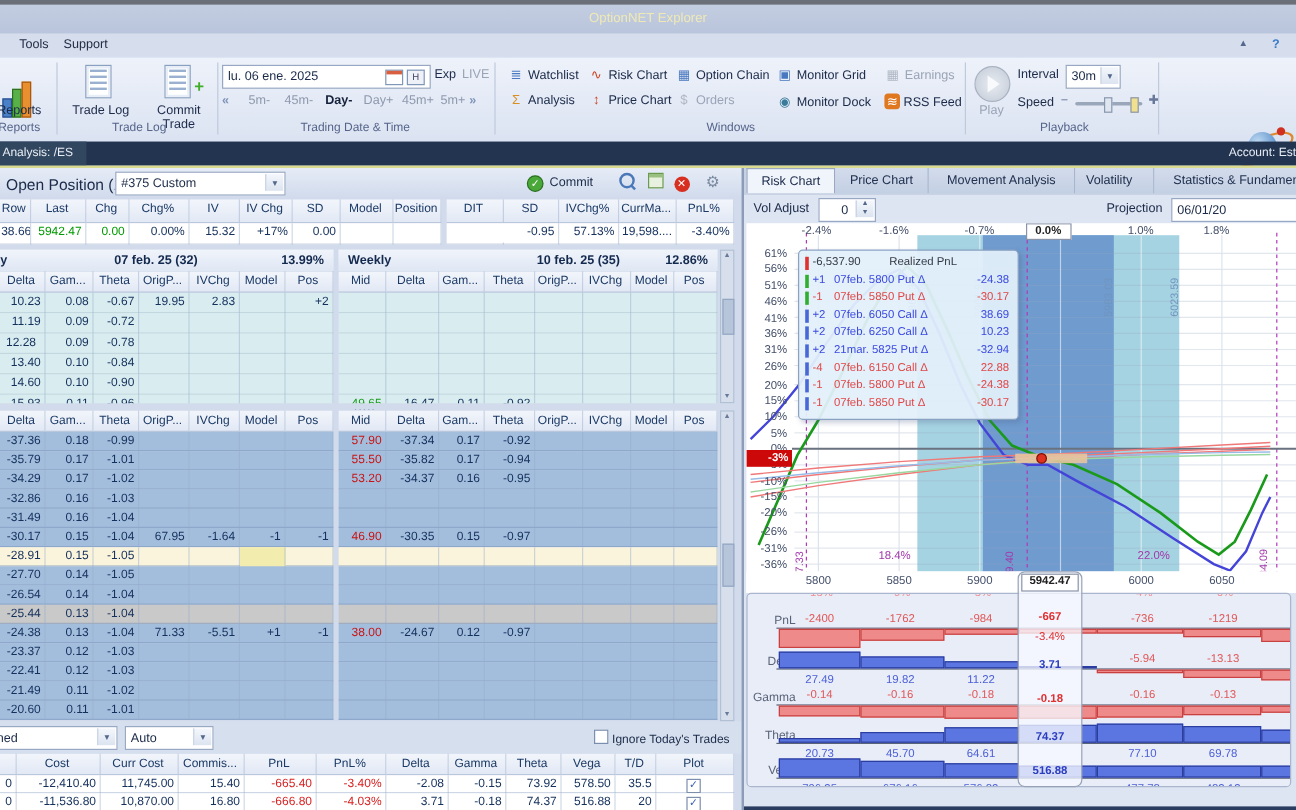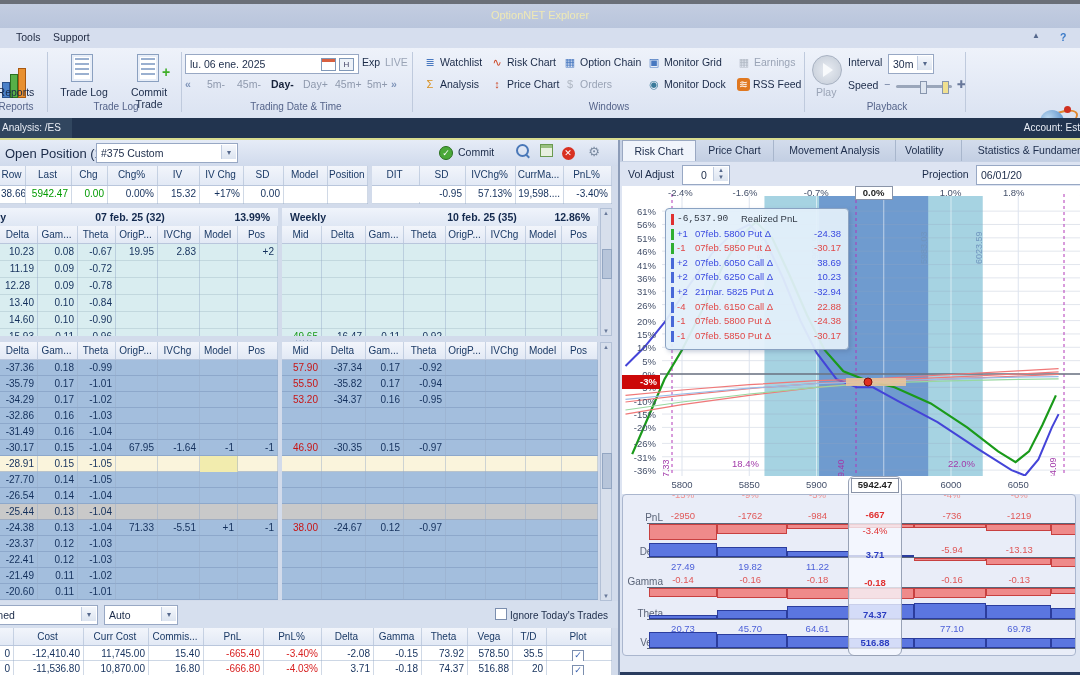--- a/index.html
+++ b/index.html
@@ -876,21 +876,21 @@
         <div class="axlab" style="left: 46px; top: 1px; width: 40px;">-2.4%</div>
         <div class="axlab" style="left: 110.56px; top: 1px; width: 40px;">-1.6%</div>
         <div class="axlab" style="left: 181.845px; top: 1px; width: 40px;">-0.7%</div>
         <div class="pxbox" style="left: 232.622px; top: 0px; width: 36px; height: 12px; font-weight: bold;">0.0%</div>
         <div class="axlab" style="left: 317.69px; top: 1px; width: 40px;">1.0%</div>
         <div class="axlab" style="left: 380.905px; top: 1px; width: 40px;">1.8%</div>
         <div class="axlab" style="left: 457.57px; top: 1px; width: 40px;">2</div>
         <div id="legend">
           <div class="lrow" style="top: 4px;">
             <div class="lbar" style="background: rgb(224, 48, 48);"></div>
-            <div class="lqty" style="color: rgb(51, 58, 70); font-family: Liberation Mono, monospace;">-6,537.90</div>
+            <div class="lqty" style="color: rgb(51, 58, 70);">-6,537.90</div>
             <div class="ldesc" style="color: rgb(51, 58, 70); left: 70px;">Realized PnL</div>
             <div class="ldel" style="color: rgb(51, 58, 70);"></div>
           </div>
           <div class="lrow" style="top: 18.6px;">
             <div class="lbar" style="background: rgb(47, 174, 47);"></div>
             <div class="lqty" style="color: rgb(58, 74, 224);">+1</div>
             <div class="ldesc" style="color: rgb(58, 74, 224); left: 24px;">07feb. 5800 Put Δ</div>
             <div class="ldel" style="color: rgb(58, 74, 224);">-24.38</div>
           </div>
           <div class="lrow" style="top: 33.2px;">
@@ -954,21 +954,21 @@
     <div id="greeks">
         <div class="grlab" style="top: 17px;">PnL</div>
         <div class="gbase" style="top: 28px;"></div>
         <div class="gbar" style="left: 26px; top: 29px; width: 68px; height: 16px; background: rgb(239, 138, 138); border: 1px solid rgb(200, 64, 64);"></div>
         <div class="gbar" style="left: 94px; top: 29px; width: 70px; height: 9.55661px; background: rgb(239, 138, 138); border: 1px solid rgb(200, 64, 64);"></div>
         <div class="gbar" style="left: 164px; top: 29px; width: 62px; height: 5.33695px; background: rgb(239, 138, 138); border: 1px solid rgb(200, 64, 64);"></div>
         <div class="gbar" style="left: 226px; top: 29px; width: 65px; height: 3.61763px; background: rgb(239, 138, 138); border: 1px solid rgb(200, 64, 64);"></div>
         <div class="gbar" style="left: 291px; top: 29px; width: 72px; height: 3.99186px; background: rgb(239, 138, 138); border: 1px solid rgb(200, 64, 64);"></div>
         <div class="gbar" style="left: 363px; top: 29px; width: 65px; height: 6.61153px; background: rgb(239, 138, 138); border: 1px solid rgb(200, 64, 64);"></div>
         <div class="gbar" style="left: 428px; top: 29px; width: 44px; height: 11.1186px; background: rgb(239, 138, 138); border: 1px solid rgb(200, 64, 64);"></div>
-        <div class="gval" style="left: 30px; top: 15px; color: rgb(224, 88, 88);">-2950</div>
+        <div class="gval" style="left: 30px; top: 15px; color: rgb(224, 88, 88);">-2400</div>
         <div class="gval" style="left: 30px; top: -6px; color: rgb(240, 144, 144);">-15%</div>
         <div class="gval" style="left: 97.25px; top: 15px; color: rgb(224, 88, 88);">-1762</div>
         <div class="gval" style="left: 97.25px; top: -6px; color: rgb(240, 144, 144);">-9%</div>
         <div class="gval" style="left: 164.5px; top: 15px; color: rgb(224, 88, 88);">-984</div>
         <div class="gval" style="left: 164.5px; top: -6px; color: rgb(240, 144, 144);">-5%</div>
         <div class="gval" style="left: 299px; top: 15px; color: rgb(224, 88, 88);">-736</div>
         <div class="gval" style="left: 299px; top: -6px; color: rgb(240, 144, 144);">-4%</div>
         <div class="gval" style="left: 366.25px; top: 15px; color: rgb(224, 88, 88);">-1219</div>
         <div class="gval" style="left: 366.25px; top: -6px; color: rgb(240, 144, 144);">-6%</div>
         <div class="gval" style="left: 433.5px; top: 15px; color: rgb(224, 88, 88);">-2</div>

